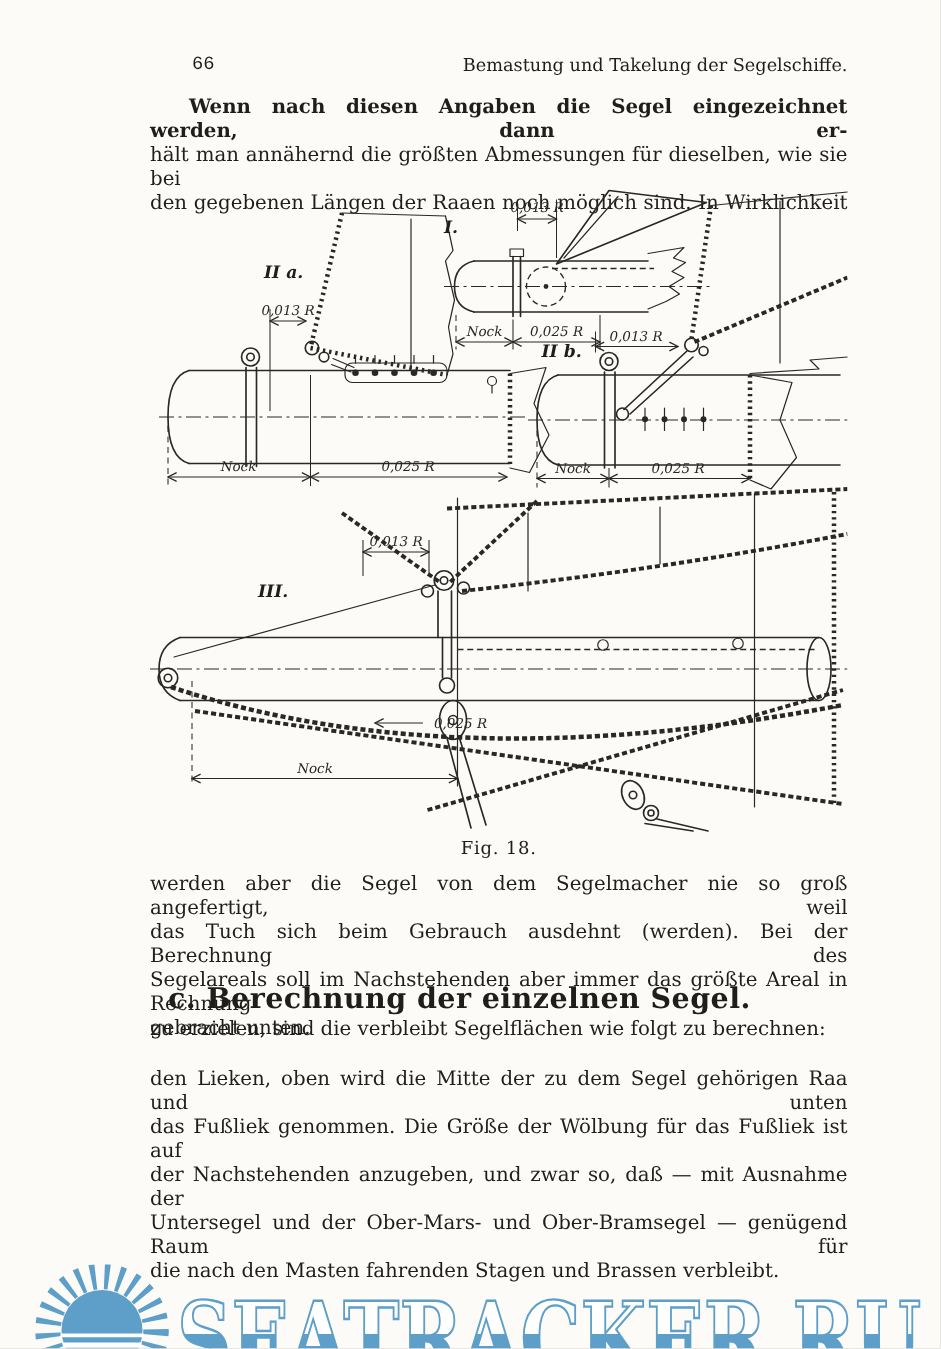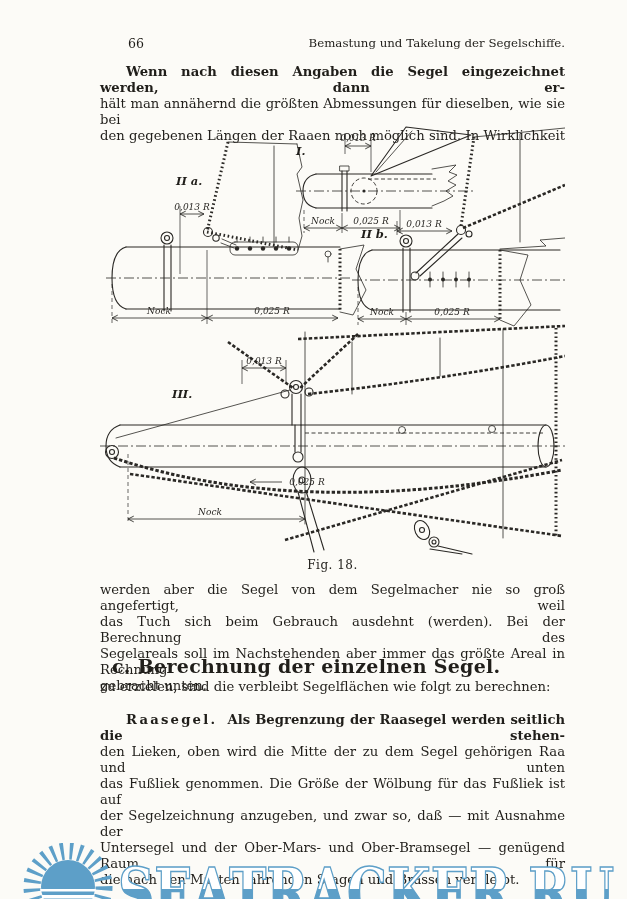--- a/index.html
+++ b/index.html
@@ -1,19 +1,19 @@
 <!DOCTYPE html>
 <html><head>
 <meta charset="utf-8">
 <style>
   html,body{margin:0;padding:0;background:#d8d6d0;}
   .page{position:relative;width:627px;height:899px;background:#fcfbf7;overflow:hidden;
         font-family:"DejaVu Serif",serif;color:#201e1a;}
   .header{position:absolute;left:100px;top:36px;width:465px;height:18px;}
-  .pagenum{position:absolute;left:28px;top:0;font-size:12.5px;}
+  .pagenum{position:absolute;left:28px;top:0;font-size:12.5px;font-family:Liberation Mono, monospace;}
   .runhead{text-align:right;font-size:11.8px;}
   .para{position:absolute;left:100px;width:465px;}
   .tl{font-size:13.2px;line-height:16px;text-align:justify;text-align-last:justify;}
   .tl.last{text-align-last:left;}
   .ind{text-indent:26px;font-weight:bold;}
   .sechead{position:absolute;left:112px;width:465px;
            font-weight:bold;font-size:19px;letter-spacing:.3px;}
   .figure{position:absolute;left:100px;top:122px;width:465px;height:456px;}
   .caption{position:absolute;left:0;top:436px;width:100%;text-align:center;
            font-size:12px;letter-spacing:.5px;}
@@ -239,24 +239,23 @@
     <div class="tl last">gebracht unten.</div>
   </div>
 
   <div class="sechead" style="top:655px">c. Berechnung der einzelnen Segel.</div>
 
   <div class="para" style="top:679px">
     <div class="tl last">zu erzielen, sind die verbleibt Segelflächen wie folgt zu berechnen:</div>
   </div>
 
   <div class="para" style="top:712px">
-    <div class="tl ind"><span class="spaced">Raasegel.</span>&nbsp; <span>Als Begrenzung der Raasegel werden seitlich die stehen-</span></div>
     <div class="tl">den Lieken, oben wird die Mitte der zu dem Segel gehörigen Raa und unten</div>
     <div class="tl">das Fußliek genommen.  Die Größe der Wölbung für das Fußliek ist auf</div>
-    <div class="tl">der Segelzeichnung anzugeben, und zwar so, daß — mit Ausnahme der</div>
+    <div class="tl">der Nachstehenden anzugeben, und zwar so, daß — mit Ausnahme der</div>
     <div class="tl">Untersegel und der Ober-Mars- und Ober-Bramsegel — genügend Raum für</div>
     <div class="tl last">die nach den Masten fahrenden Stagen und Brassen verbleibt.</div>
   </div>
 
   <div class="watermark">
     <svg width="611" height="84" viewBox="0 0 611 84">
       <defs>
         <linearGradient id="wm" x1="0" y1="0" x2="0" y2="1">
           <stop offset="0" stop-color="#ffffff"></stop>
           <stop offset="0.46" stop-color="#ffffff"></stop>

